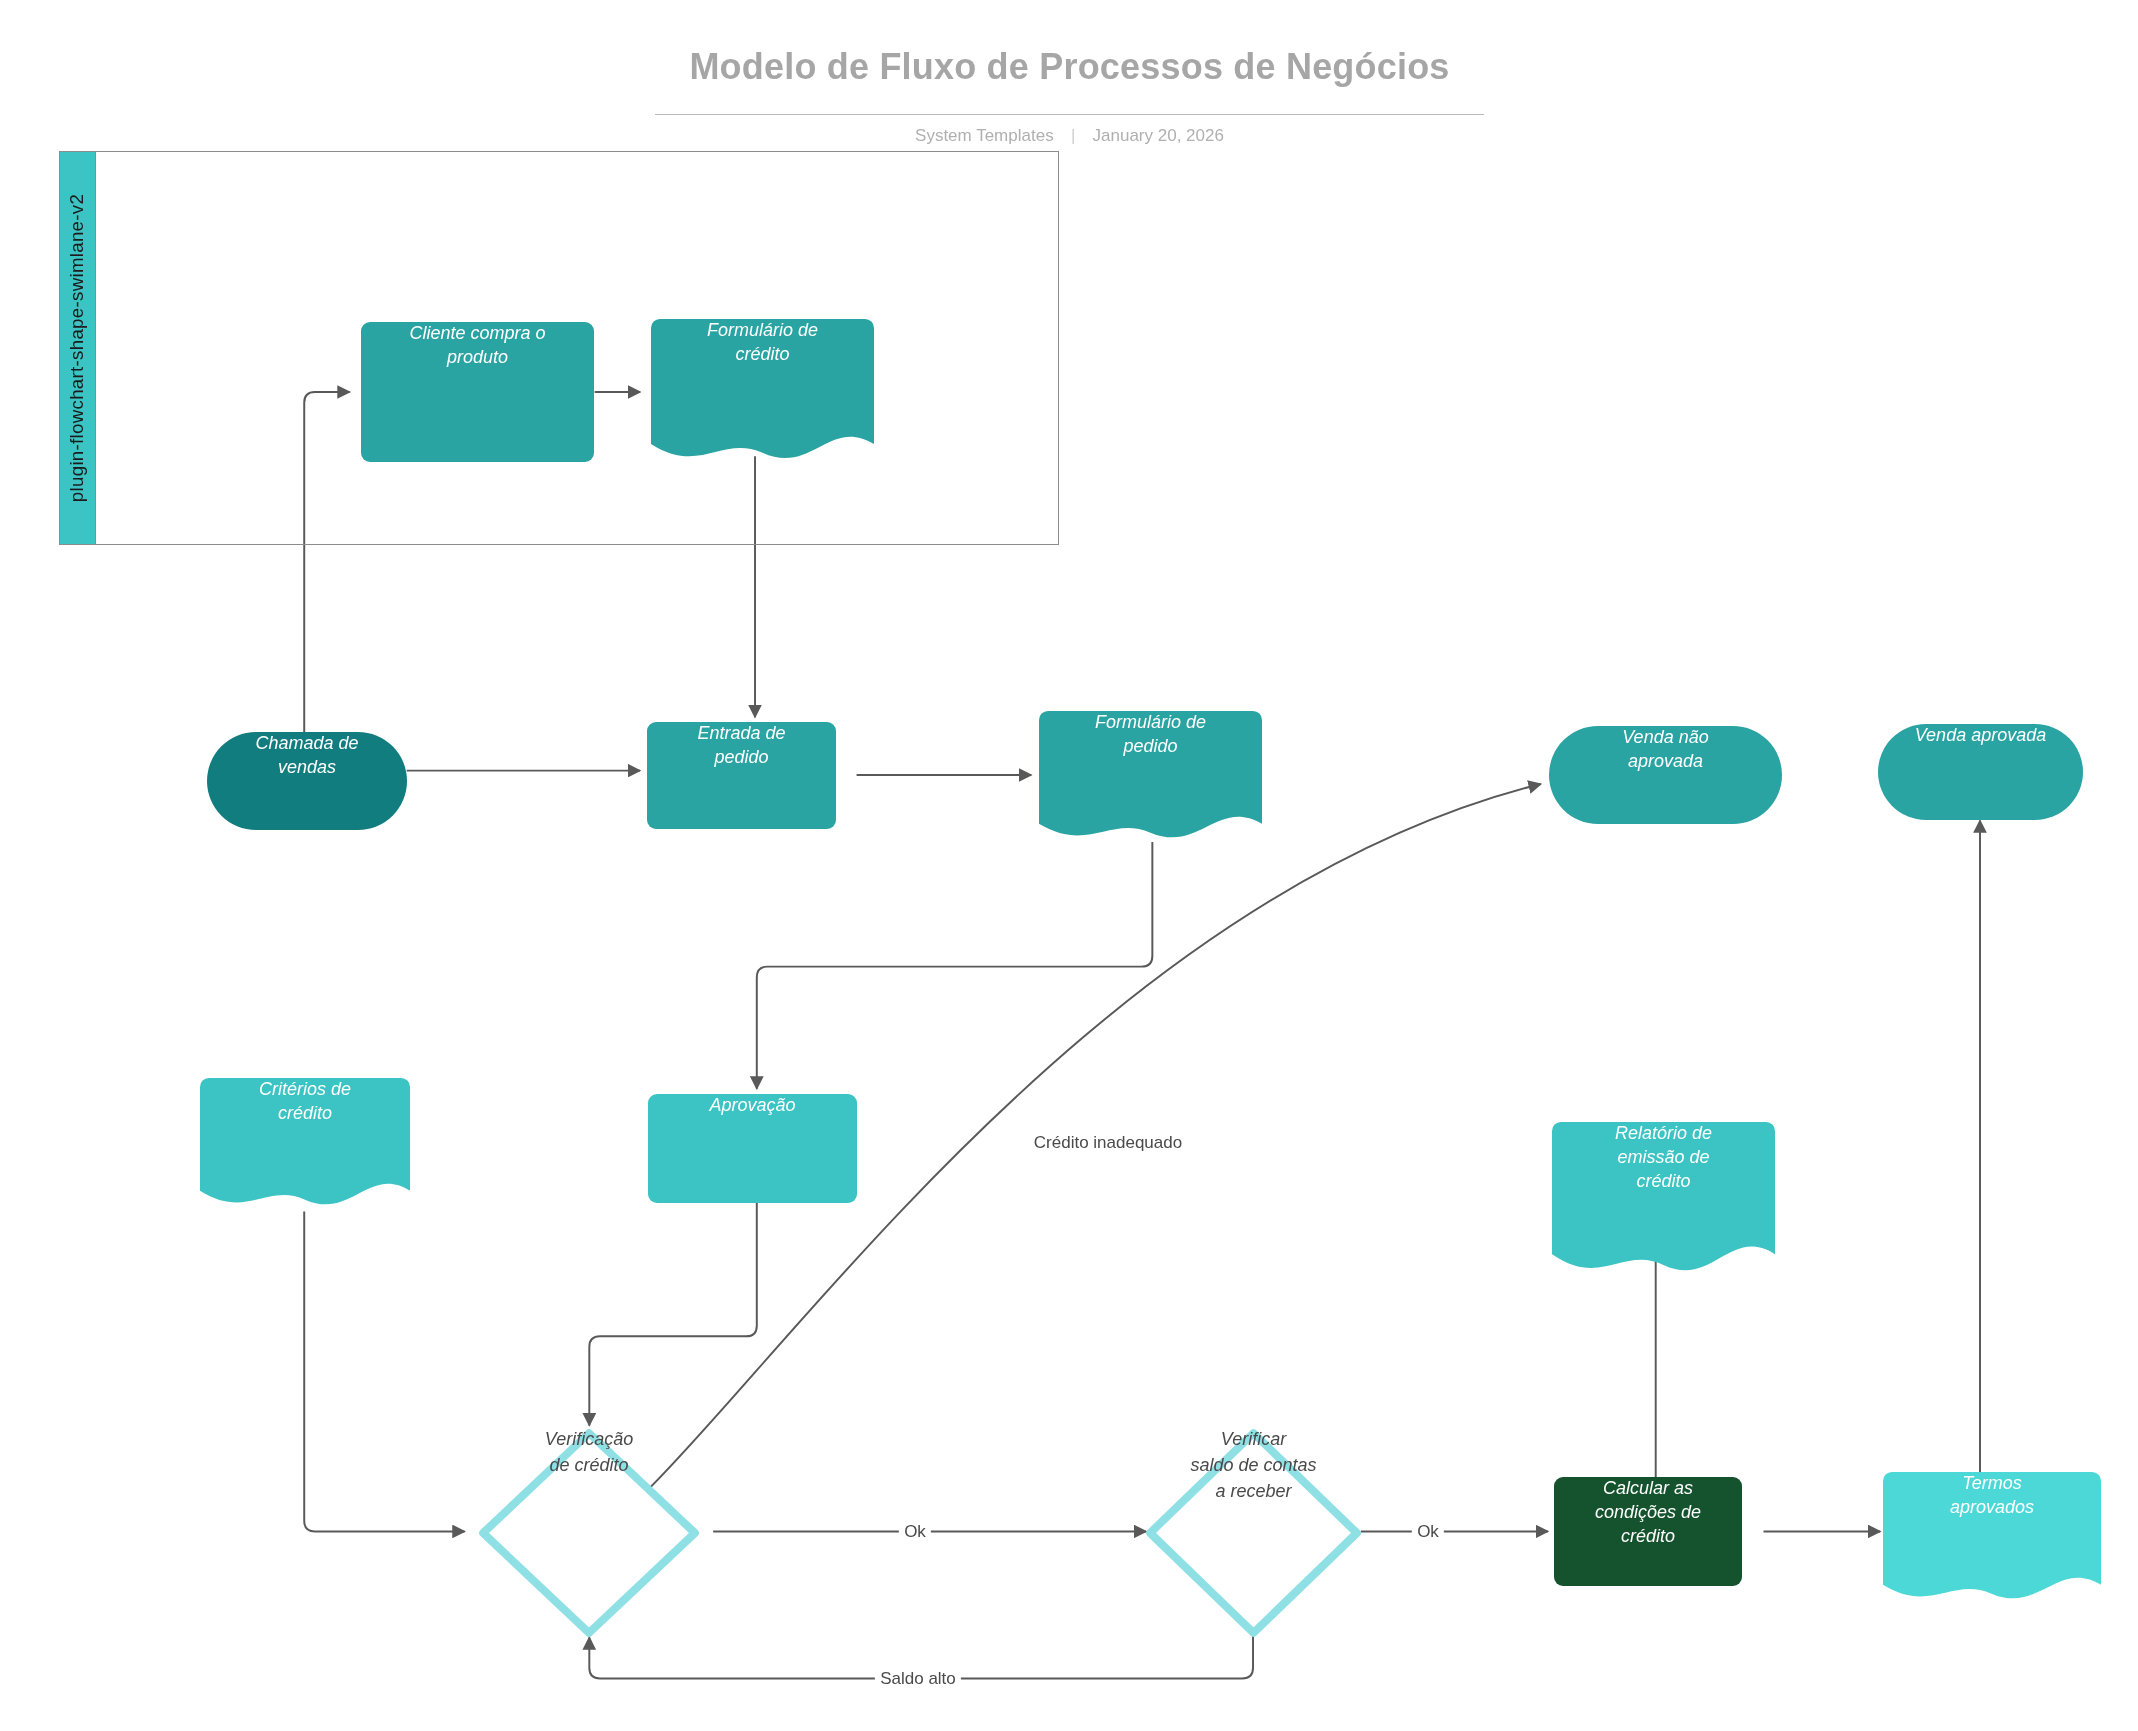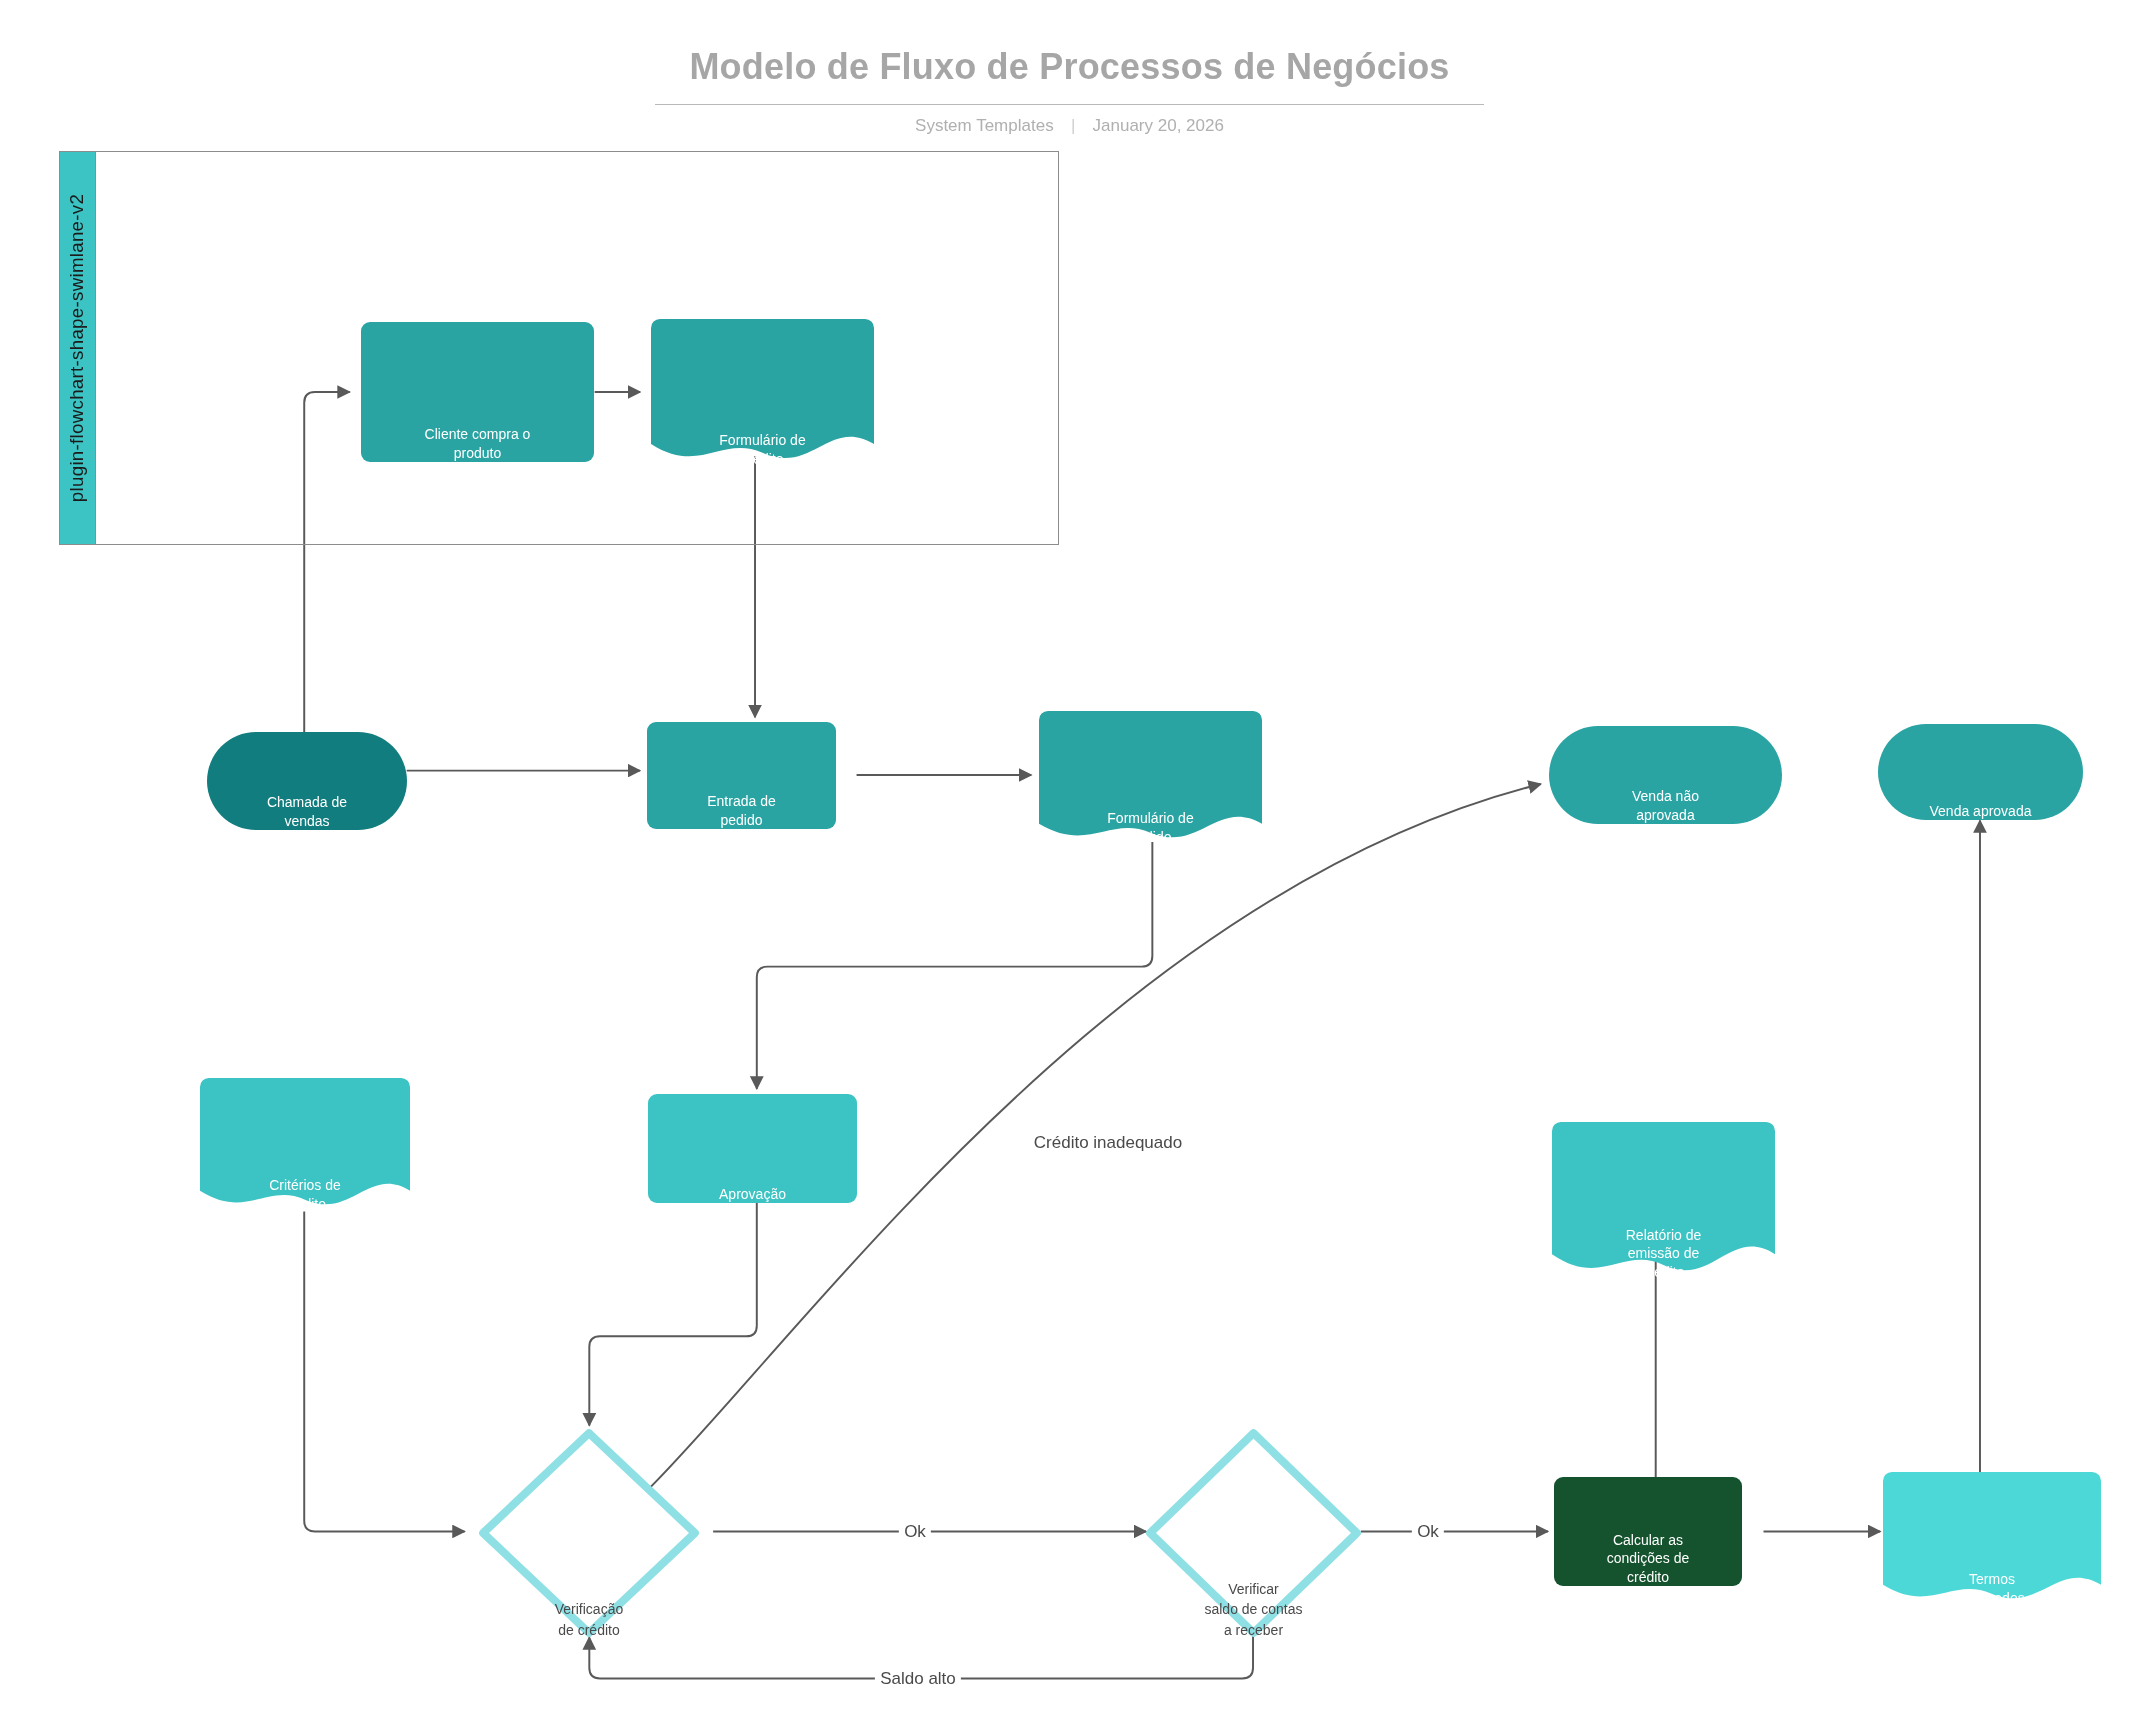--- a/index.html
+++ b/index.html
@@ -7,21 +7,21 @@
     width:2139px;height:1731px;
     font-family:"Liberation Sans","DejaVu Sans",sans-serif;
     position:relative;overflow:hidden;
   }
   #stage{position:absolute;inset:0;width:2139px;height:1731px;}
 
   
   .hdr{position:absolute;left:0;top:0;width:2139px;text-align:center;}
   .hdr-title{
     font-size:36px;font-weight:bold;color:#a6a6a6;letter-spacing:0.2px;
-    padding-bottom:16px;margin:0 auto;width:829px;
+    padding-bottom:26px;margin:0 auto;width:829px;
     border-bottom:1.8px solid #b9b9b9;
   }
   .hdr-sub{margin-top:10.7px;font-size:17px;color:#b0b0b0;}
   .hdr-sub .sep{display:inline-block;margin:0 12.5px;color:#cfcfcf;}
 
   
   .lane-box{
     position:absolute;border:1.3px solid #8c8c8c;background:transparent;
     box-sizing:border-box;
   }
@@ -30,22 +30,22 @@
     box-sizing:border-box;display:flex;align-items:center;justify-content:center;
   }
   .lane-title span{
     transform:rotate(-90deg);white-space:nowrap;
     font-size:18.7px;color:#1b1b1b;letter-spacing:0.3px;
   }
 
   
   .node{
     position:absolute;box-sizing:border-box;
-    display:flex;align-items:flex-end;justify-content:center;text-align:center;
-    color:#ffffff;font-size:14px;line-height:1.32;
+    display:flex;align-items:flex-start;justify-content:center;text-align:center;
+    color:#ffffff;font-size:18px;line-height:1.32;font-style:italic;
   }
   .node .lbl{padding:0 12.5px;white-space:pre-line;}
 
   .proc{border-radius:9px;}
   .pill{border-radius:890px;}
 
   .doc{background:transparent!important;}
   .doc svg{position:absolute;left:0;top:0;width:100%;height:100%;}
   .doc .lbl{position:relative;z-index:2;}
 

